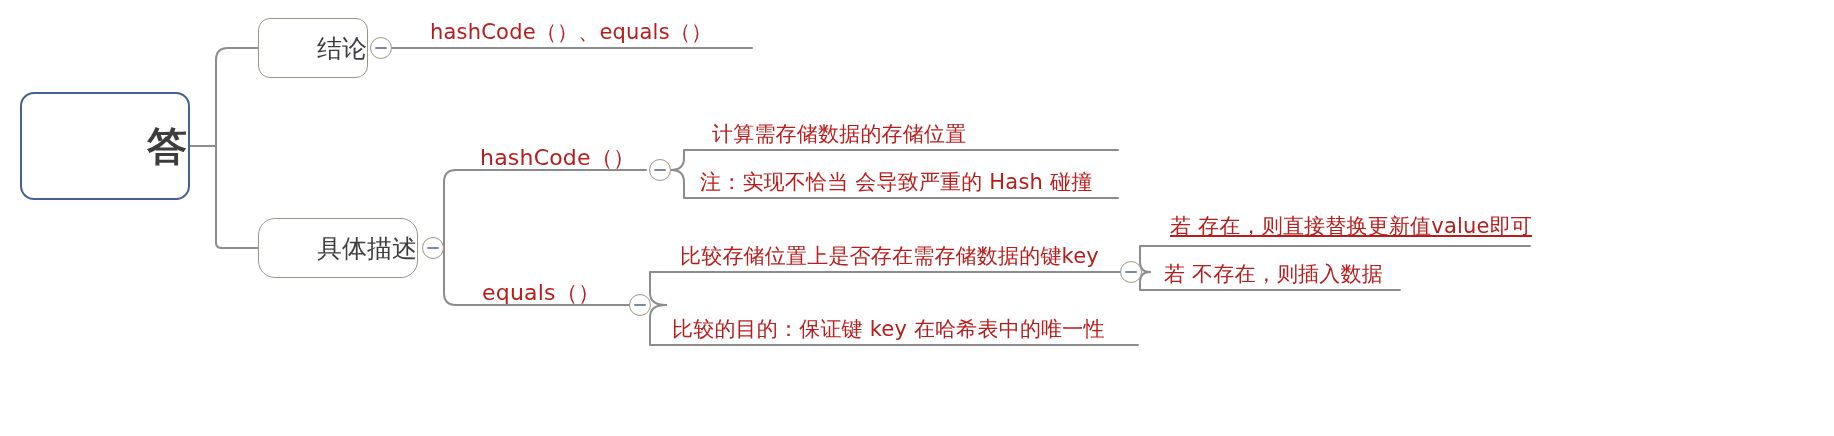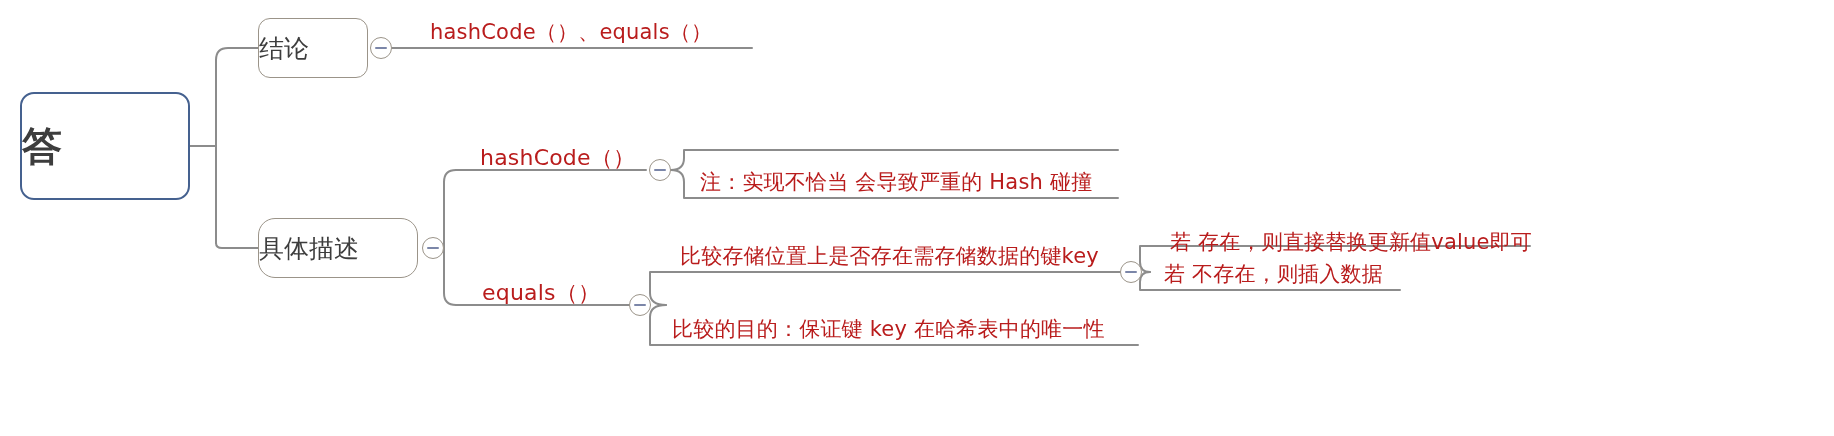--- a/index.html
+++ b/index.html
@@ -19,21 +19,21 @@
     left:0; top:0;
     width:1834px;
     height:436px;
     pointer-events:none;
   }
   .node{
     position:absolute;
     box-sizing:border-box;
     display:flex;
     align-items:center;
-    justify-content:flex-start;
+    justify-content:flex-end;
     color:#3d3d3d;
     white-space:nowrap;
   }
   .node.root{
     border:2px solid #45618f;
     border-radius:14px;
     background:#ffffff;
     font-size:40px;
     font-weight:700;
     letter-spacing:1px;
@@ -122,38 +122,41 @@
   <div class="node branch" style="left:258px; top:218px; width:160px; height:60px;border-radius:17px;">
     <span>具体描述</span>
   </div>
   <div class="collapse" style="left:422px; top:237px;"></div>
 
   <div class="leaf" style="left:480px; top:143px; height:30px; font-size:22px;">
     <span>hashCode（）</span>
   </div>
   <div class="collapse" style="left:649px; top:159px;"></div>
 
+  <div class="leaf" style="left:712px; top:118px; height:30px;">
+    <span>计算需存储数据的存储位置</span>
+  </div>
   <div class="leaf" style="left:482px; top:278px; height:30px; font-size:22px;">
     <span>equals（）</span>
   </div>
 
   <div class="leaf" style="left:700px; top:166px; height:30px;">
     <span>注：实现不恰当 会导致严重的 Hash 碰撞</span>
   </div>
   <div class="collapse" style="left:629px; top:294px;"></div>
 
   <div class="leaf" style="left:680px; top:240px; height:30px;">
     <span>比较存储位置上是否存在需存储数据的键key</span>
   </div>
   <div class="collapse" style="left:1120px; top:261px;"></div>
 
   <div class="leaf" style="left:672px; top:313px; height:30px;text-align:right;">
     <span>比较的目的：保证键 key 在哈希表中的唯一性</span>
   </div>
 
-  <div class="leaf" style="left:1170px; top:226px; height:30px;">
+  <div class="leaf" style="left:1170px; top:210px; height:30px;text-decoration:underline;">
     <span>若 存在，则直接替换更新值value即可</span>
   </div>
   <div class="leaf" style="left:1164px; top:258px; height:30px;justify-content:flex-end;">
     <span>若 不存在，则插入数据</span>
   </div>
 
 </div>
 
 </body></html>

